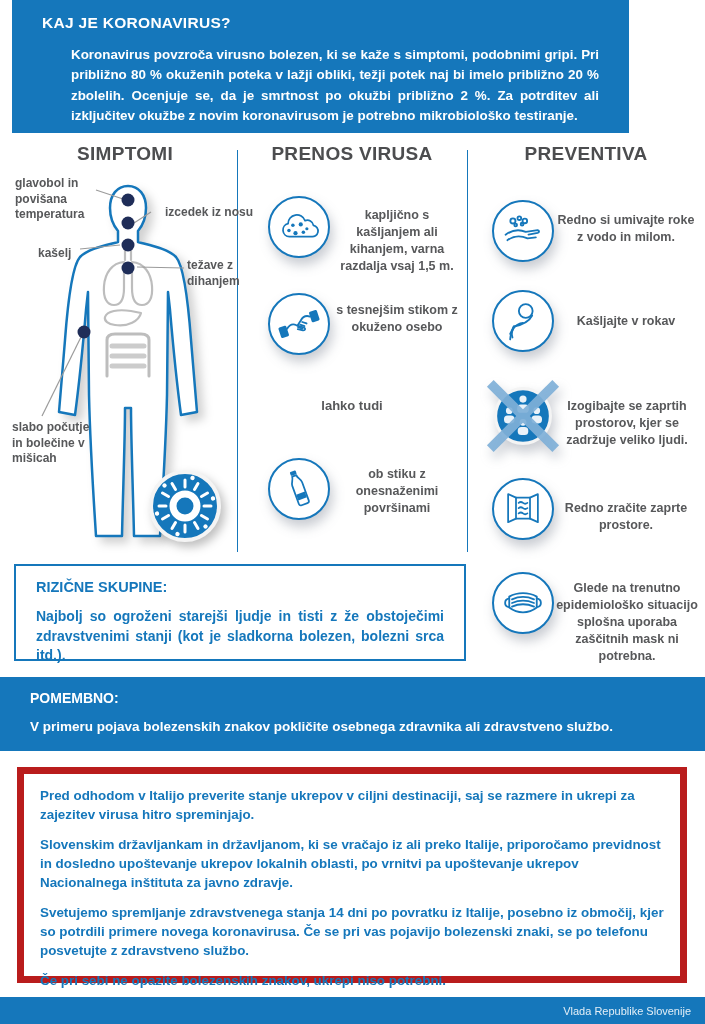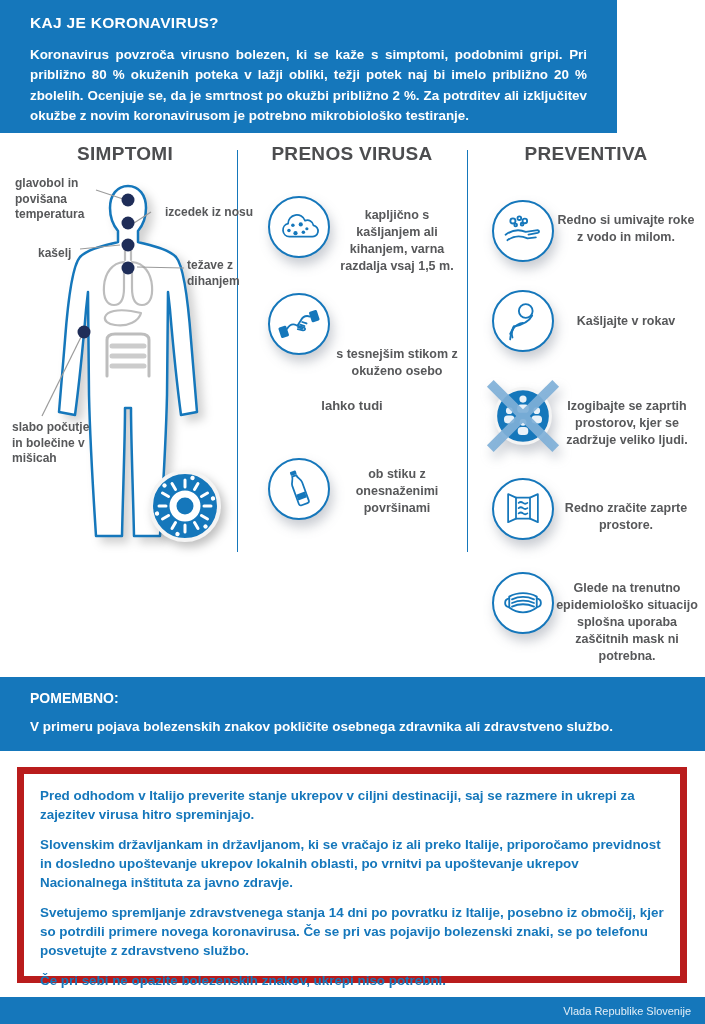--- a/index.html
+++ b/index.html
@@ -4,27 +4,27 @@
 <style>
   * { margin:0; padding:0; box-sizing:border-box; }
   html,body { background:#e9e9e9; }
   body { font-family:"Liberation Sans", sans-serif; }
   #poster {
     position:relative; width:705px; height:1024px; margin:0 auto;
     background:#ffffff; overflow:hidden;
   }
   
   .header-band {
-    position:absolute; left:0; top:0; width:617px; height:133px;
+    position:absolute; left:12px; top:0; width:617px; height:133px;
     background:#1577bb; color:#ffffff; padding:14px 30px 0 30px;
   }
   .header-band h1 { font-size:15.5px; letter-spacing:.3px; font-weight:bold; }
   .header-band p {
     margin-top:13px; font-size:13.4px; font-weight:bold;
-    line-height:1.52; text-align:justify;
+    line-height:1.52; text-align:justify;margin-left:29px;
   }
   
   .col-header {
     position:absolute; top:143px; text-align:center;
     font-size:19px; font-weight:bold; color:#4c4d4f; letter-spacing:.3px;
   }
   .divider {
     position:absolute; top:150px; width:0; height:402px;
     border-left:1.5px solid #1577bb;
   }
@@ -189,21 +189,21 @@
     <svg width="44" height="44" viewBox="0 0 48 48">
       <g transform="rotate(-18 24 24)">
         <rect class="fill-blue" x="1" y="21" width="9" height="12" rx="1.5"></rect>
         <rect class="fill-blue" x="38" y="15" width="9" height="12" rx="1.5"></rect>
         <path class="stroke-blue" d="M10,25 C14,21.5 18,21.5 21,24.5 L28,29.5 C29.5,30.8 28.5,33 26,32 L21,29"></path>
         <path class="stroke-blue" d="M38,20 C34,17 30,18 27,21 L22,25"></path>
         <path class="stroke-blue" stroke-width="1.6" d="M22,27 l4,3 M25,25 l4,3 M28,23 l4,3"></path>
       </g>
     </svg>
   </div>
-  <div class="item-text" style="left:332px;top:302px;width:130px;margin-top:44px;">s tesnejšim stikom z okuženo osebo</div>
+  <div class="item-text" style="left:332px;top:302px;width:130px;">s tesnejšim stikom z okuženo osebo</div>
 
   <div class="connector-text">lahko tudi</div>
 
   <div class="icon-circle" style="left:268px;top:458px;">
     <svg width="42" height="42" viewBox="0 0 48 48">
       <g transform="rotate(-20 24 24)">
         <rect class="fill-blue" x="20.5" y="2.5" width="7" height="4.5" rx="1"></rect>
         <path class="stroke-blue" d="M21.5,8 C21.5,12 18,14 18,18 L18,40 a2.5,2.5 0 0 0 2.5,2.5 h7 a2.5,2.5 0 0 0 2.5,-2.5 L30,18 C30,14 26.5,12 26.5,8 Z"></path>
         <rect class="fill-blue" x="18.8" y="29" width="10.4" height="7"></rect>
       </g>
@@ -278,20 +278,24 @@
         <path d="M12,20 C20,16.5 28,16.5 36,20"></path>
         <path d="M12,24 C20,20.5 28,20.5 36,24"></path>
         <path d="M12,28 C20,24.5 28,24.5 36,28"></path>
       </g>
       <path class="stroke-blue" d="M9,19 C3,20 3,28 9,28.5"></path>
       <path class="stroke-blue" d="M39,19 C45,20 45,28 39,28.5"></path>
     </svg>
   </div>
   <div class="item-text" style="left:556px;top:580px;width:142px;">Glede na trenutno epidemiološko situacijo splošna uporaba zaščitnih mask ni potrebna.</div>
 
+  <div class="risk-box">
+    <h2>RIZIČNE SKUPINE:</h2>
+    <p>Najbolj so ogroženi starejši ljudje in tisti z že obstoječimi zdravstvenimi stanji (kot je sladkorna bolezen, bolezni srca itd.).</p>
+  </div>
 
   <div class="important-band">
     <h2>POMEMBNO:</h2>
     <p>V primeru pojava bolezenskih znakov pokličite osebnega zdravnika ali zdravstveno službo.</p>
   </div>
 
   <div class="travel-box">
     <p>Pred odhodom v Italijo preverite stanje ukrepov v ciljni destinaciji, saj se razmere in ukrepi za zajezitev virusa hitro spreminjajo.</p>
     <p>Slovenskim državljankam in državljanom, ki se vračajo iz ali preko Italije, priporočamo previdnost in dosledno upoštevanje ukrepov lokalnih oblasti, po vrnitvi pa upoštevanje ukrepov Nacionalnega inštituta za javno zdravje.</p>
     <p>Svetujemo spremljanje zdravstvenega stanja 14 dni po povratku iz Italije, posebno iz območij, kjer so potrdili primere novega koronavirusa. Če se pri vas pojavijo bolezenski znaki, se po telefonu posvetujte z zdravstveno službo.</p>

